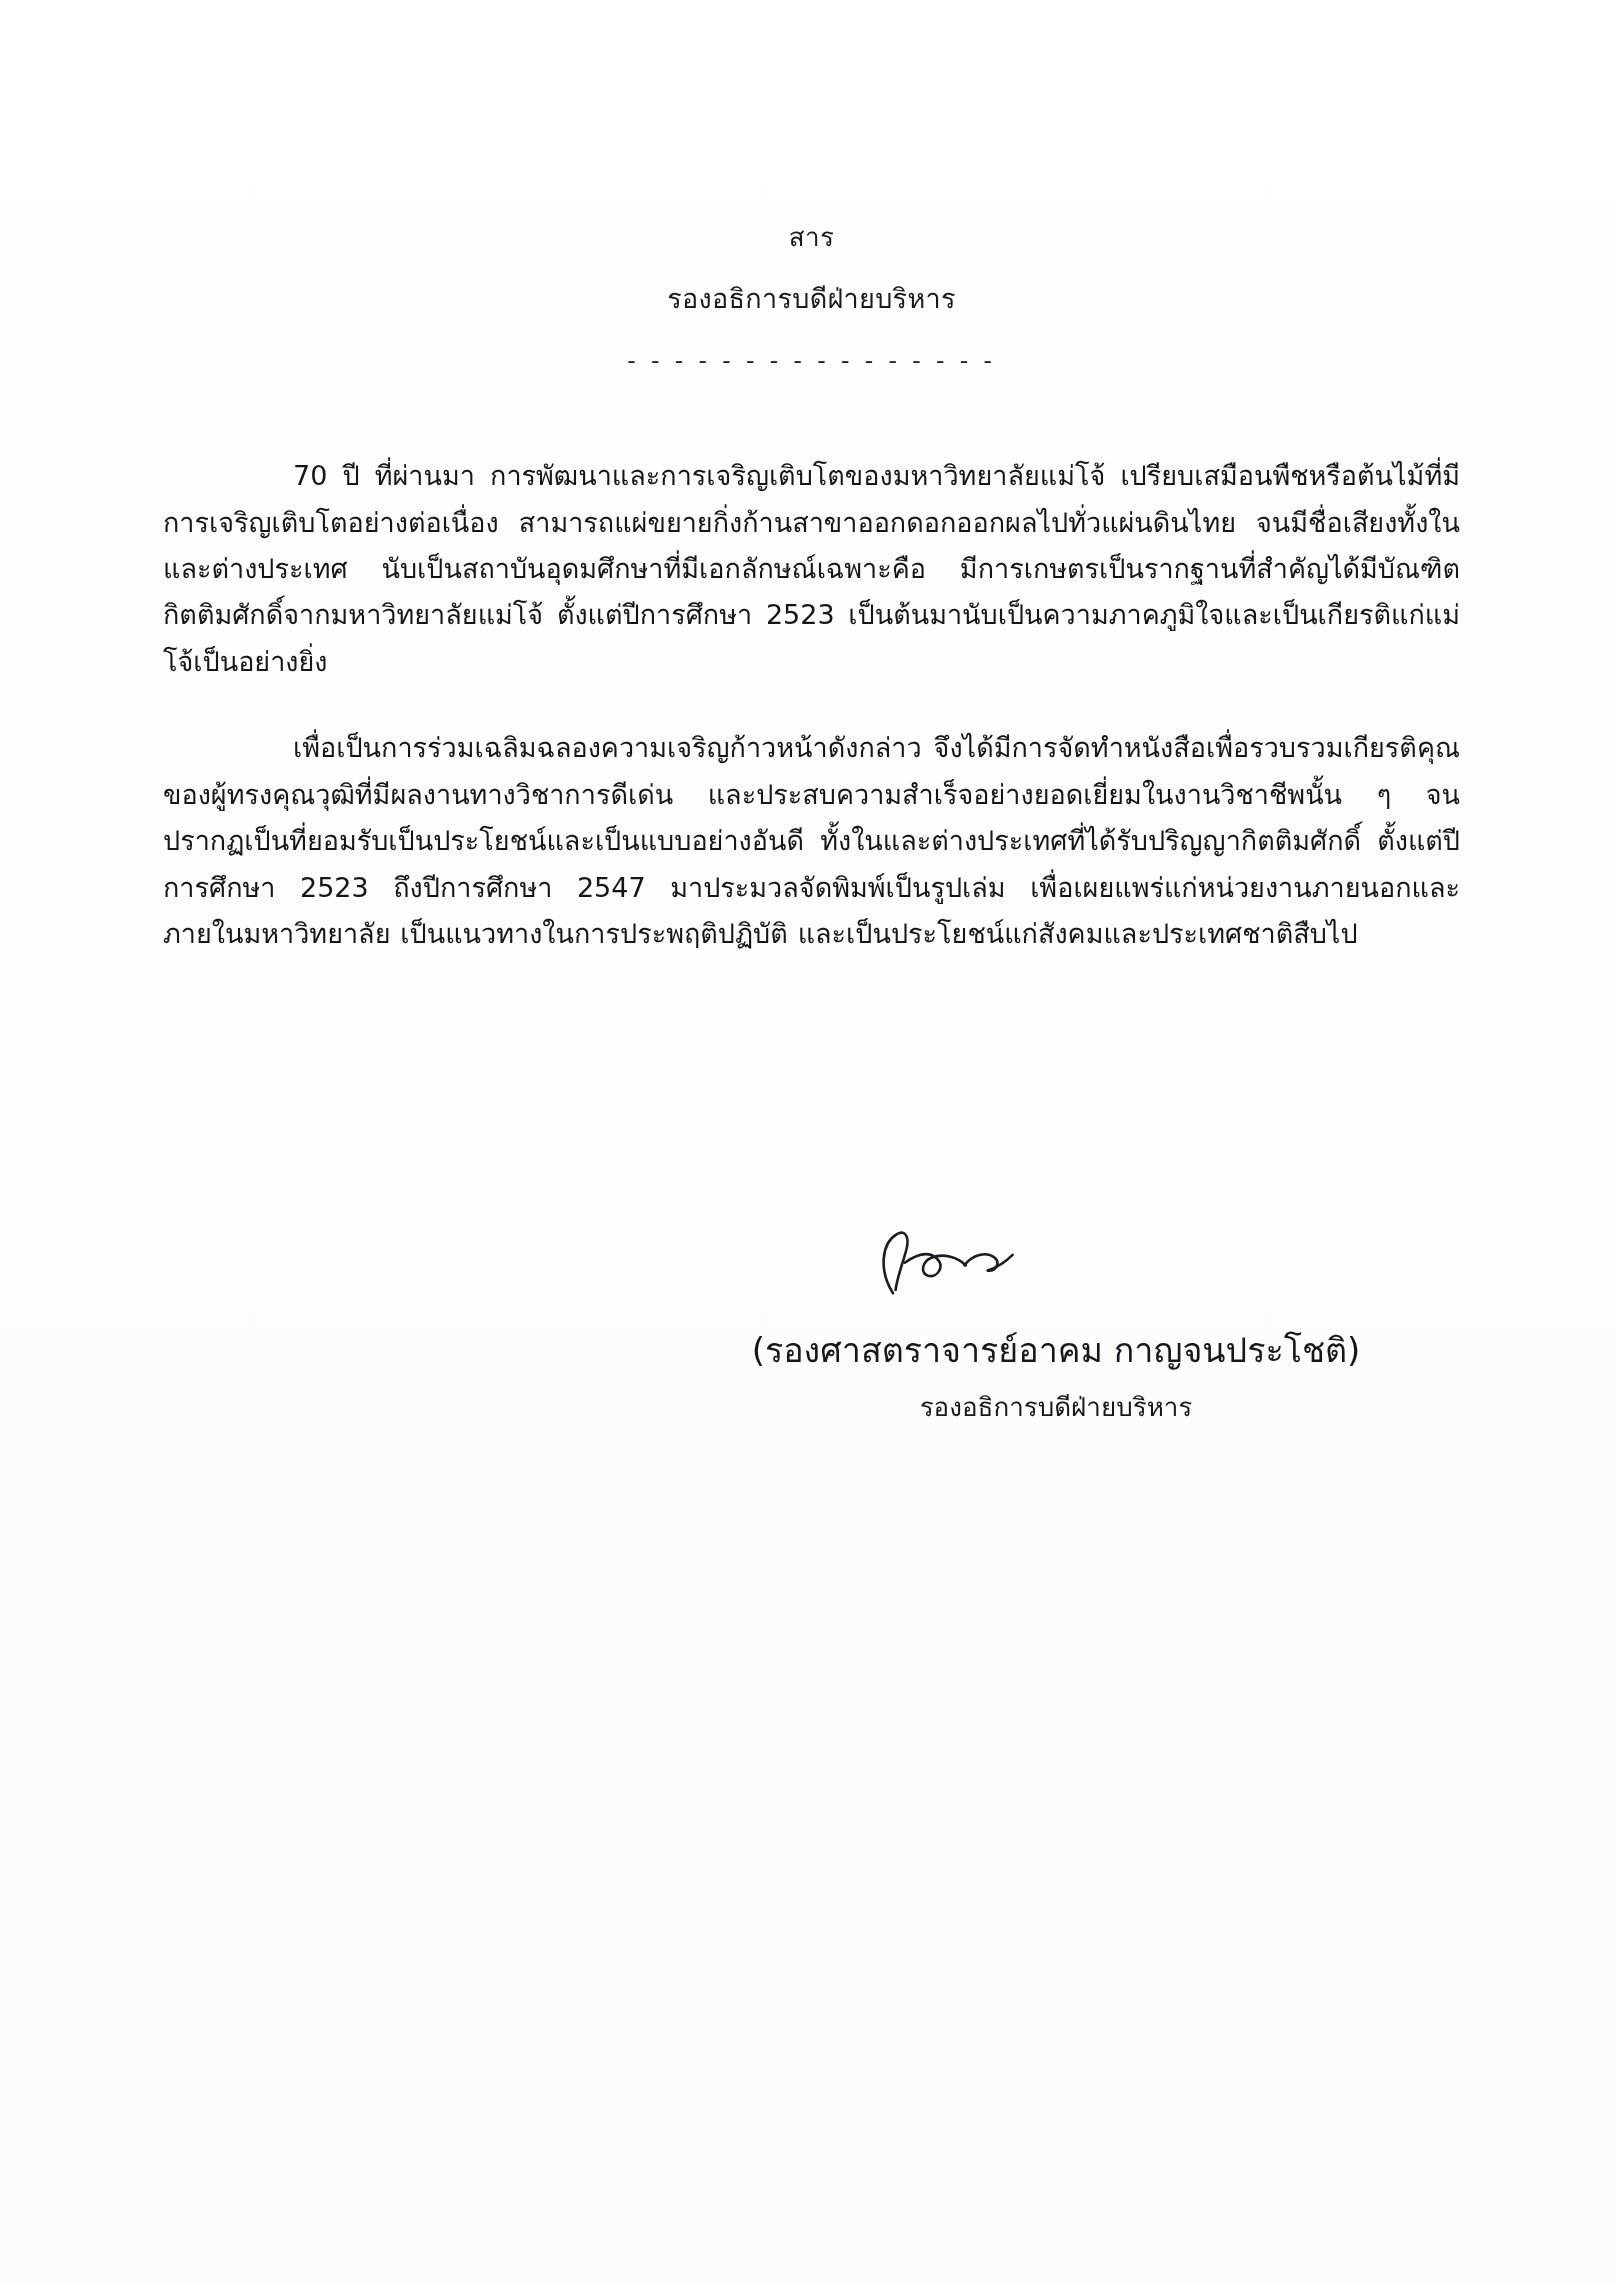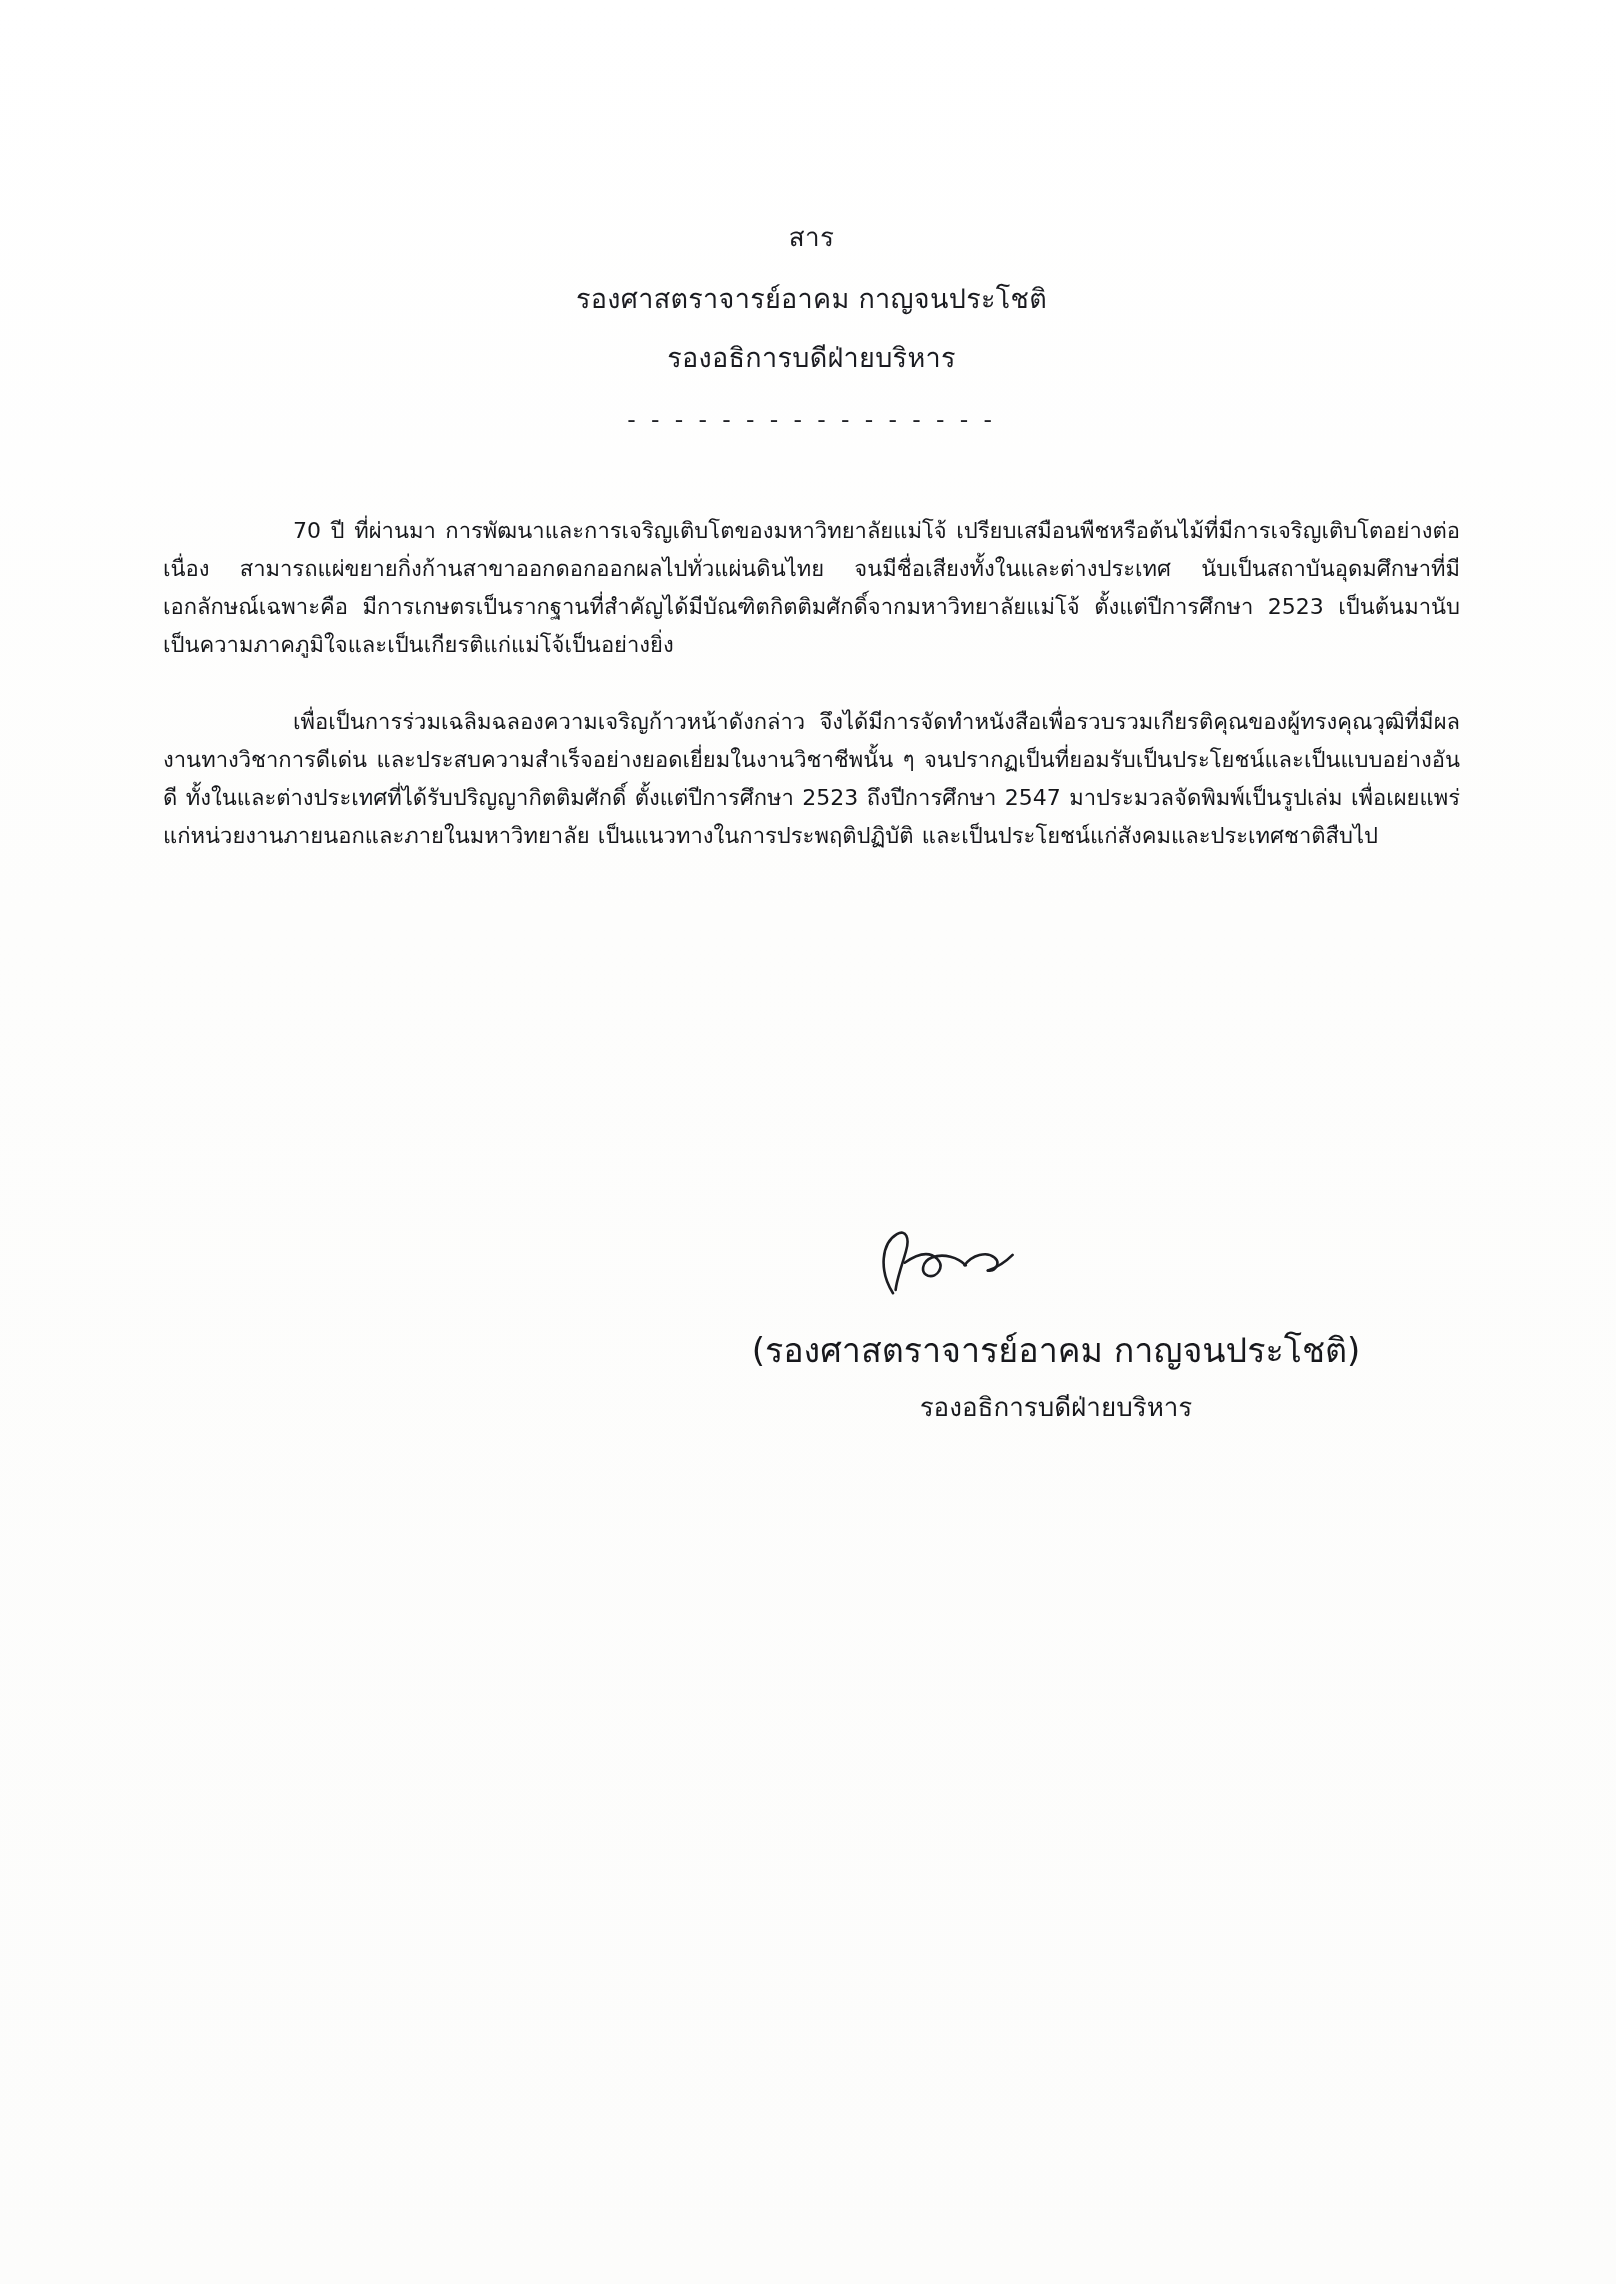--- a/index.html
+++ b/index.html
@@ -61,21 +61,21 @@
     font-size: 23.5px;
     letter-spacing: 3.9px;
     color: #202126;
     margin-top: 3.9px;
   }
 
   .body-block {
     margin-top: 72px;
   }
   p.para {
-    font-size: 22px;
+    font-size: 27px;
     line-height: 1.72;
     text-align: justify;
     text-justify: inter-word;
     margin: 9px 0 40px 0;
     text-indent: 130px;
     color: #15161a;
     word-spacing: 1.3px;
   }
   p.para:last-child { margin-bottom: 0; }
 
@@ -110,21 +110,20 @@
 </head>
 <body>
 
 <div class="page">
   <div class="paper-tint"></div>
 
   <div class="content">
 
     <div class="heading-block">
       <div class="heading-line title">สาร</div>
-      <div class="heading-line name">รองศาสตราจารย์อาคม  กาญจนประโชติ</div>
       <div class="heading-line position">รองอธิการบดีฝ่ายบริหาร</div>
       <div class="rule-dashes">- - - - - - - - - - - - - - - -</div>
     </div>
 
     <div class="body-block">
       <p class="para">70 ปี ที่ผ่านมา  การพัฒนาและการเจริญเติบโตของมหาวิทยาลัยแม่โจ้ เปรียบเสมือนพืชหรือต้นไม้ที่มีการเจริญเติบโตอย่างต่อเนื่อง  สามารถแผ่ขยายกิ่งก้านสาขาออกดอกออกผลไปทั่วแผ่นดินไทย  จนมีชื่อเสียงทั้งในและต่างประเทศ  นับเป็นสถาบันอุดมศึกษาที่มีเอกลักษณ์เฉพาะคือ  มีการเกษตรเป็นรากฐานที่สำคัญได้มีบัณฑิตกิตติมศักดิ์จากมหาวิทยาลัยแม่โจ้ ตั้งแต่ปีการศึกษา 2523 เป็นต้นมานับเป็นความภาคภูมิใจและเป็นเกียรติแก่แม่โจ้เป็นอย่างยิ่ง</p>
       <p class="para">เพื่อเป็นการร่วมเฉลิมฉลองความเจริญก้าวหน้าดังกล่าว  จึงได้มีการจัดทำหนังสือเพื่อรวบรวมเกียรติคุณของผู้ทรงคุณวุฒิที่มีผลงานทางวิชาการดีเด่น  และประสบความสำเร็จอย่างยอดเยี่ยมในงานวิชาชีพนั้น ๆ จนปรากฏเป็นที่ยอมรับเป็นประโยชน์และเป็นแบบอย่างอันดี  ทั้งในและต่างประเทศที่ได้รับปริญญากิตติมศักดิ์  ตั้งแต่ปีการศึกษา  2523  ถึงปีการศึกษา  2547  มาประมวลจัดพิมพ์เป็นรูปเล่ม  เพื่อเผยแพร่แก่หน่วยงานภายนอกและภายในมหาวิทยาลัย  เป็นแนวทางในการประพฤติปฏิบัติ และเป็นประโยชน์แก่สังคมและประเทศชาติสืบไป</p>
     </div>
 
   </div>

